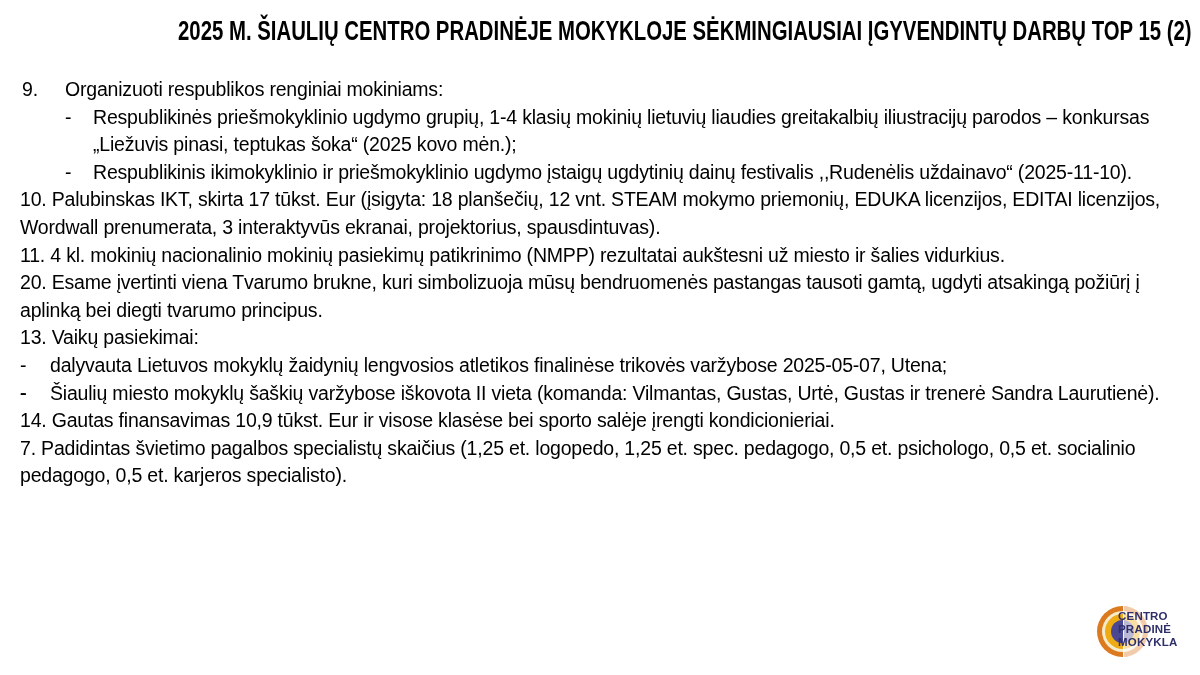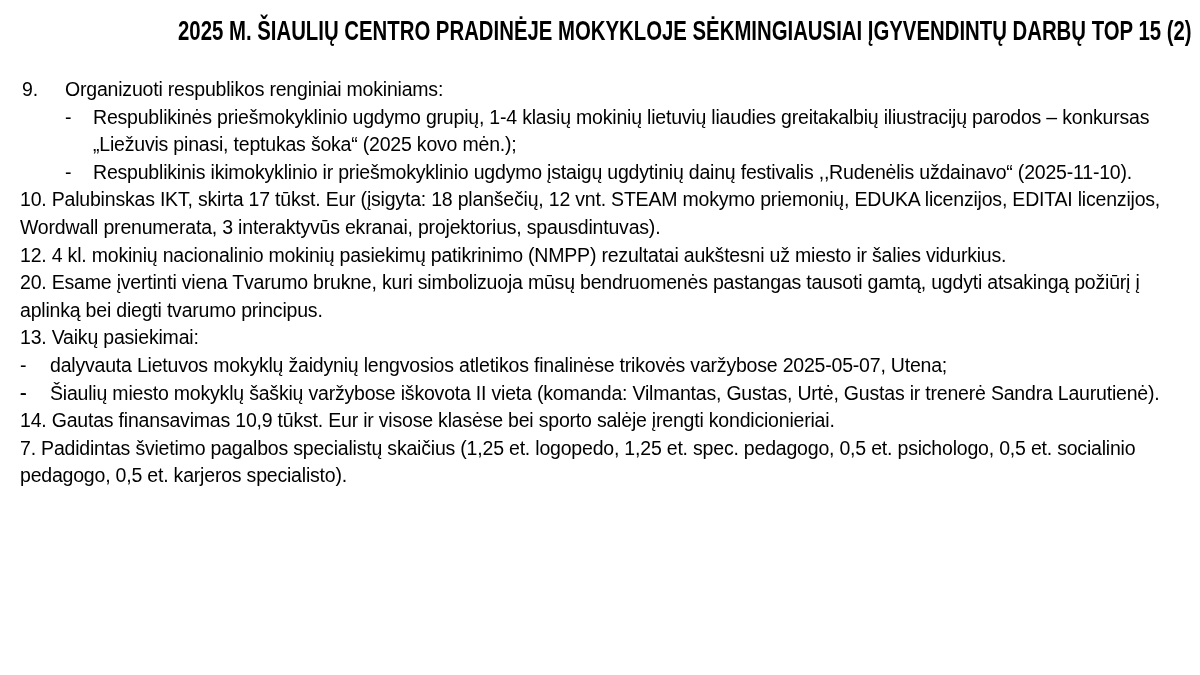--- a/index.html
+++ b/index.html
@@ -47,25 +47,37 @@
 
   <div class="title-row">
     <span class="title-inner">2025 M. ŠIAULIŲ CENTRO PRADINĖJE MOKYKLOJE SĖKMINGIAUSIAI ĮGYVENDINTŲ DARBŲ TOP 15 (2)</span>
   </div>
 
   <div class="content">
       <div class="p h9"><span class="marker">9.</span><span>Organizuoti </span><span class="b">respublikos renginiai mokiniams</span><span>:</span></div>
       <div class="p s9"><span class="marker">-</span><span>Respublikinės priešmokyklinio ugdymo grupių, 1-4 klasių mokinių lietuvių liaudies greitakalbių iliustracijų parodos – konkursas „Liežuvis pinasi, teptukas šoka“ (2025 kovo mėn.);</span></div>
       <div class="p s9"><span class="marker">-</span><span>Respublikinis ikimokyklinio ir priešmokyklinio ugdymo įstaigų ugdytinių dainų festivalis ,,Rudenėlis uždainavo“ (2025-11-10).</span></div>
       <div class="p fl"><span>10. </span><span class="b">Palubinskas IKT</span><span>, skirta 17 tūkst. Eur (įsigyta: 18 planšečių, 12 vnt. STEAM mokymo priemonių, EDUKA licenzijos, EDITAI licenzijos, Wordwall prenumerata, 3 interaktyvūs ekranai, projektorius, spausdintuvas).</span></div>
-      <div class="p fl"><span>12. 4 kl. mokinių nacionalinio mokinių pasiekimų patikrinimo (</span><span class="b">NMPP</span><span>) rezultatai aukštesni už miesto ir šalies vidurkius.</span></div>
+      <div class="p fl"><span>11. 4 kl. mokinių nacionalinio mokinių pasiekimų patikrinimo (</span><span class="b">NMPP</span><span>) rezultatai aukštesni už miesto ir šalies vidurkius.</span></div>
       <div class="p fl"><span>20. Esame įvertinti viena </span><span class="b">Tvarumo brukne</span><span>, kuri simbolizuoja mūsų bendruomenės pastangas tausoti gamtą, ugdyti atsakingą požiūrį į aplinką bei diegti tvarumo principus.</span></div>
       <div class="p fl"><span>13. </span><span class="b">Vaikų pasiekimai</span><span>:</span></div>
       <div class="p s13"><span class="marker">-</span><span>dalyvauta Lietuvos mokyklų žaidynių lengvosios atletikos finalinėse trikovės varžybose 2025-05-07, Utena;</span></div>
       <div class="p s13"><span class="marker">-</span></div>
       <div class="p s13"><span class="marker">-</span></div>
       <div class="p s13"><span class="marker">-</span><span>Šiaulių miesto mokyklų šaškių varžybose iškovota II vieta (komanda: Vilmantas, Gustas, Urtė, Gustas ir trenerė Sandra Laurutienė).</span></div>
       <div class="p fl"><span>14. Gautas finansavimas 10,9 tūkst. Eur ir visose klasėse bei sporto salėje įrengti </span><span class="b">kondicionieriai</span><span>.</span></div>
       <div class="p fl"><span>7. Padidintas </span><span class="b">švietimo pagalbos specialistų skaičius</span><span> (1,25 et. logopedo, 1,25 et. spec. pedagogo, 0,5 et. psichologo, 0,5 et. socialinio pedagogo, 0,5 et. karjeros specialisto).</span></div>
     </div>
 
+  <div class="logo">
+    <span class="ring ring-outer" style="background: rgb(220, 122, 32);"></span>
+    <span class="ring ring-cream" style="background: rgb(246, 236, 203);"></span>
+    <span class="ring ring-gold" style="background: rgb(239, 171, 19);"></span>
+    <span class="ring ring-center" style="background: rgb(74, 71, 147);"></span>
+    <span class="logo-fade"></span>
+    <div class="logo-text" style="color: rgb(47, 47, 107);">
+      <div>CENTRO</div>
+      <div>PRADINĖ</div>
+      <div>MOKYKLA</div>
+    </div>
+  </div>
 
 </div>
 
 </body></html>

